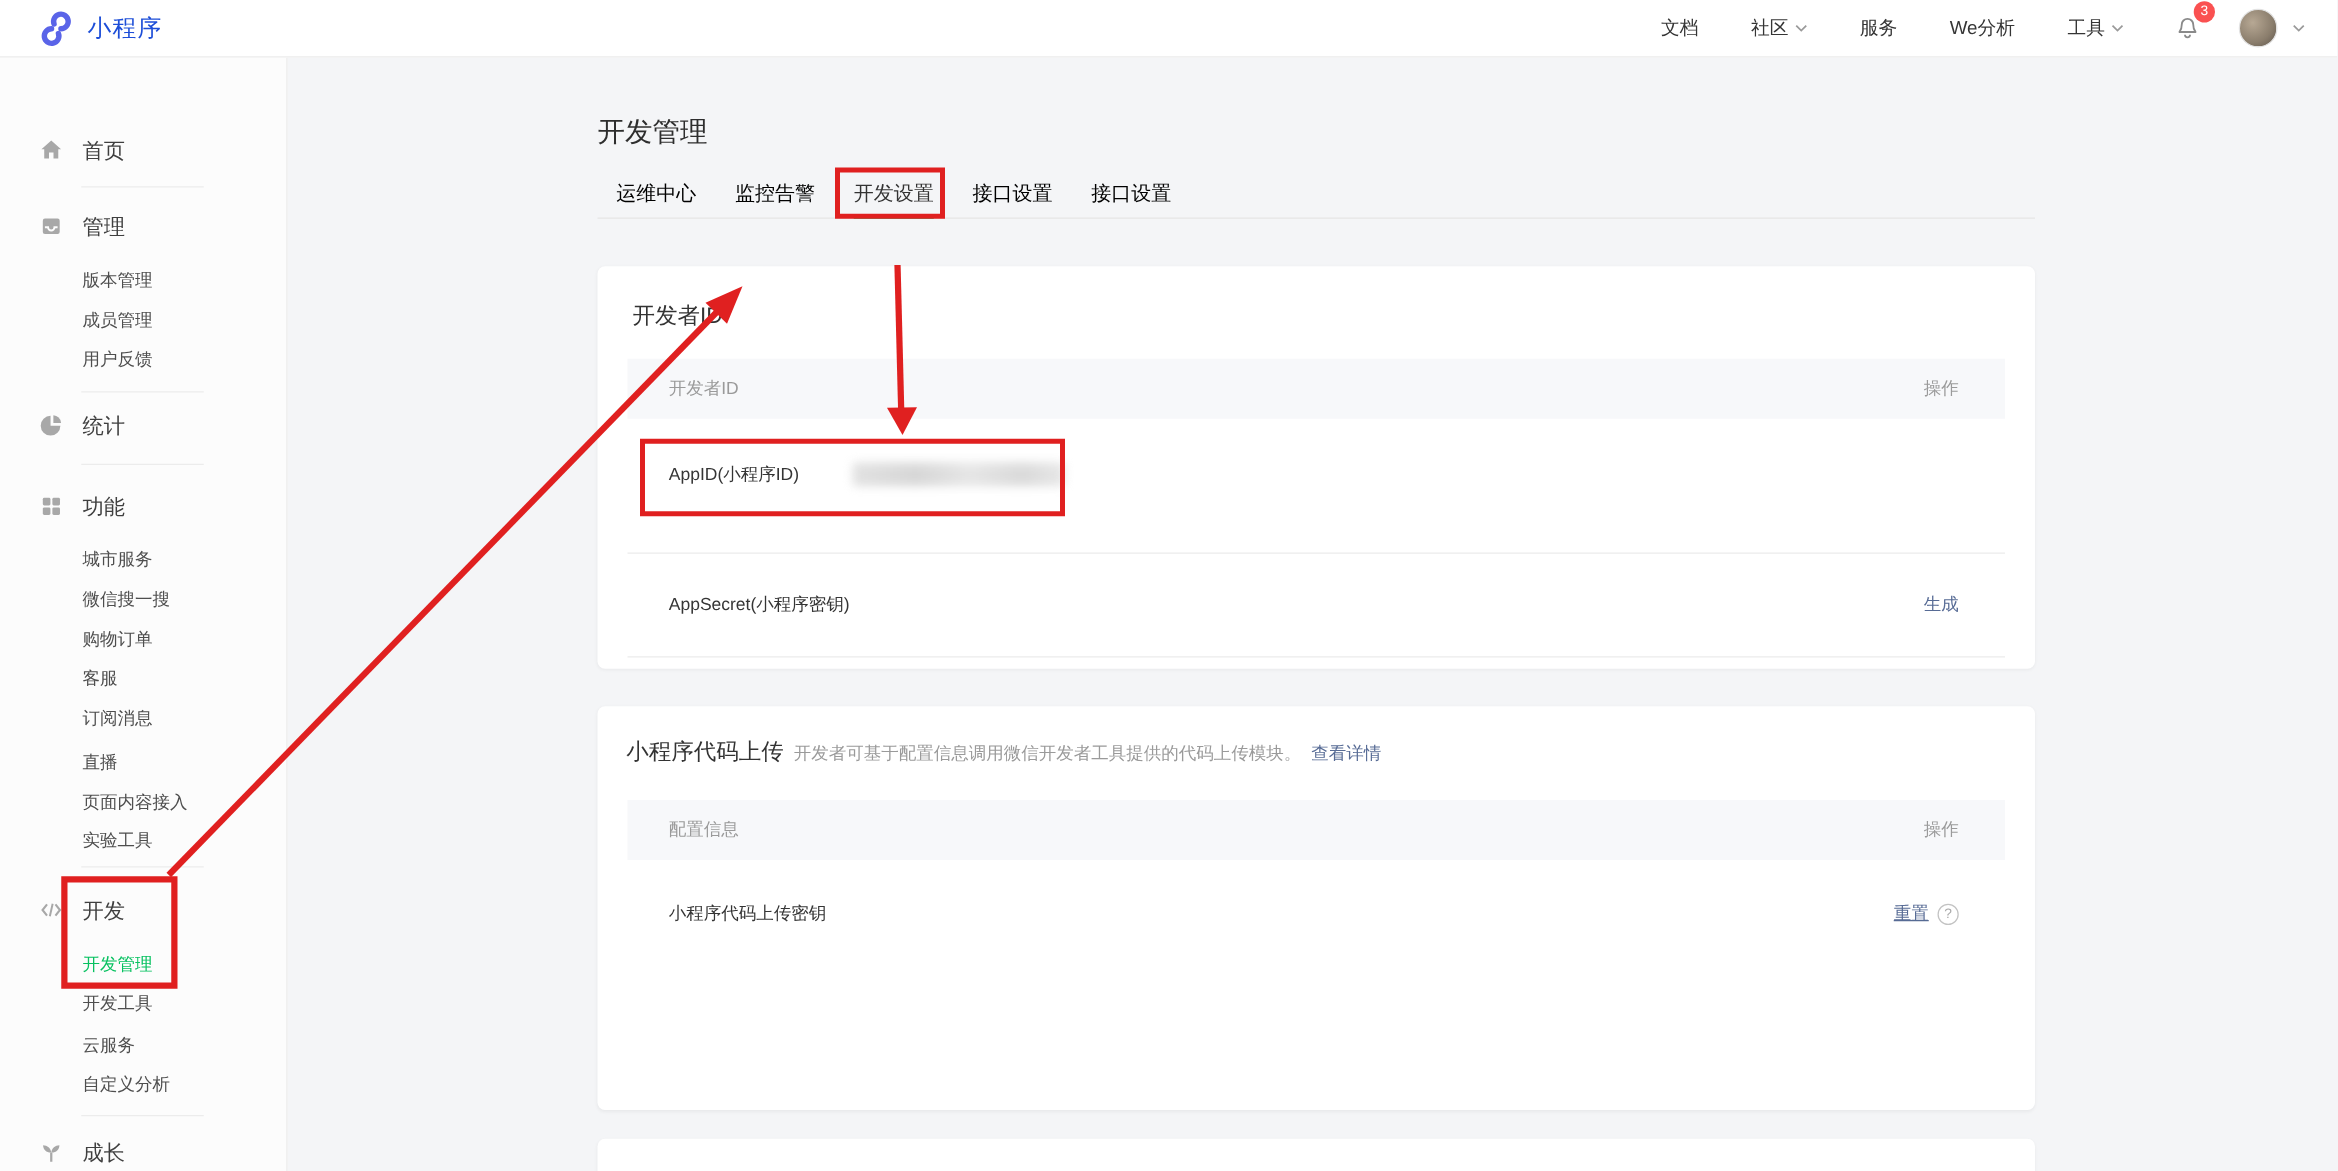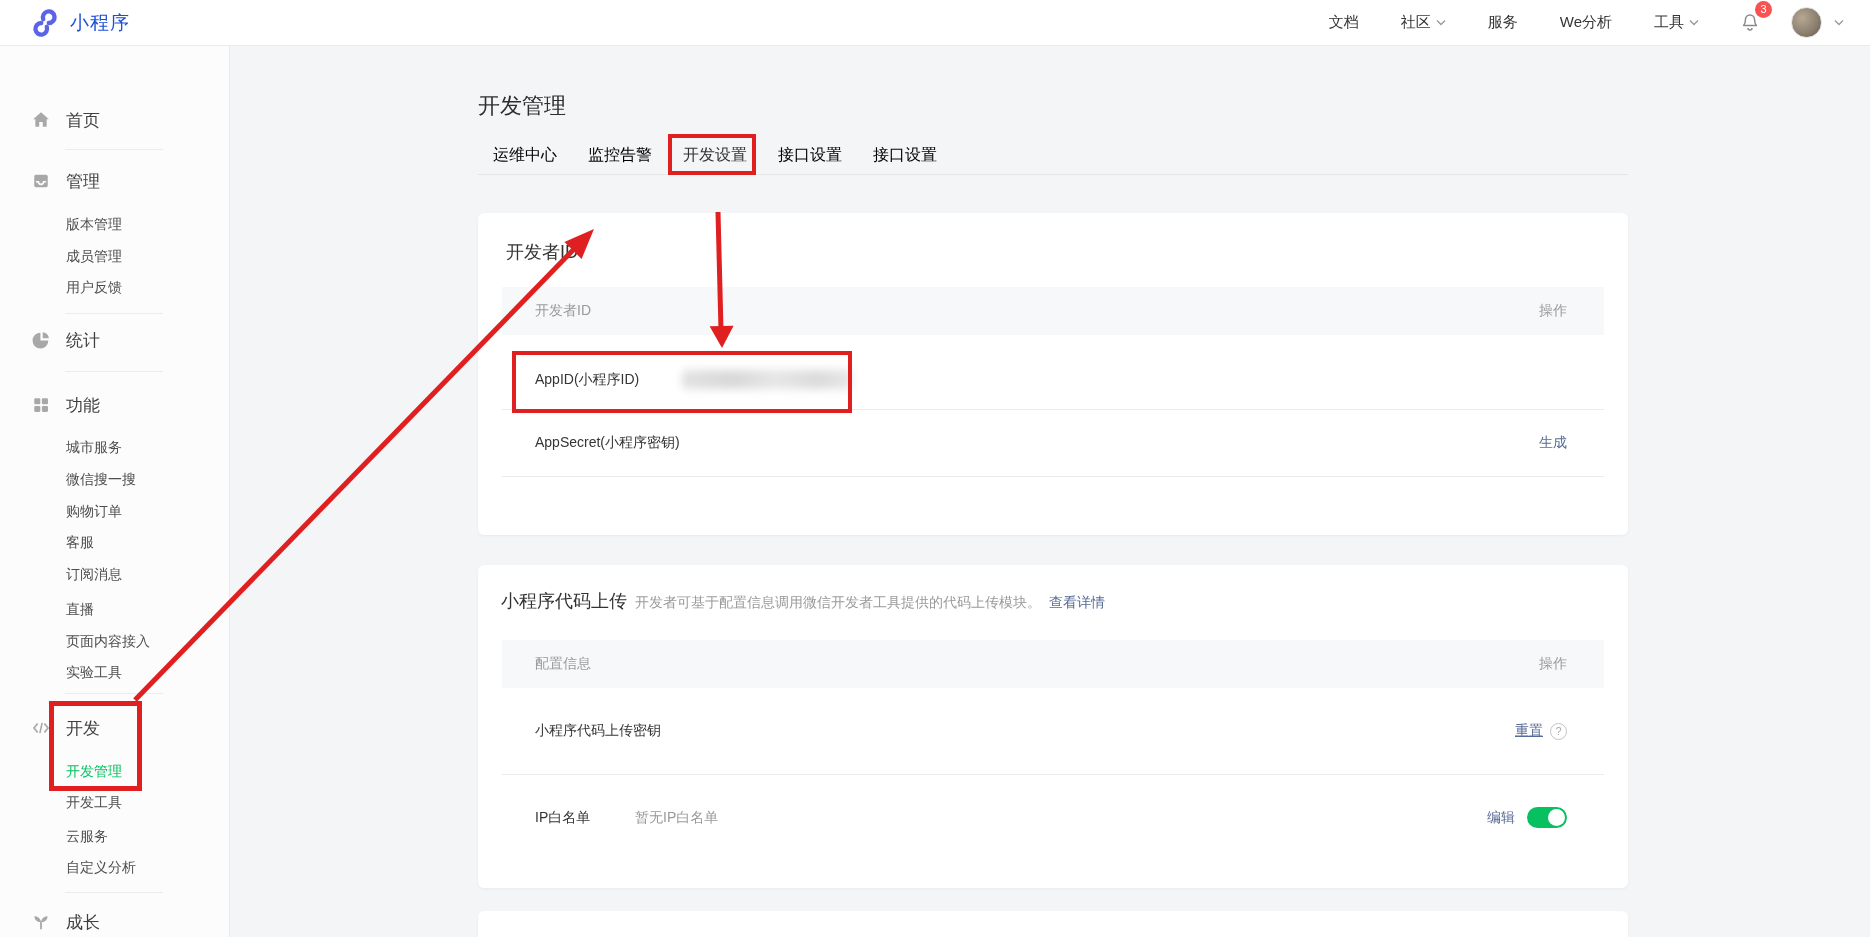--- a/index.html
+++ b/index.html
@@ -206,51 +206,41 @@
     <div class="card card1">
       <div class="card-title">开发者ID</div>
       <div class="table-header" style="top:74px">
         <span>开发者ID</span>
         <span>操作</span>
       </div>
       <div class="trow" style="top:122px; height:89px;">
         <span>AppID(小程序ID)</span>
         <span class="redact"></span>
       </div>
-      <div class="trow bt bb" style="top:196px; height:68px;">
+      <div class="trow bt bb" style="top:229px; height:84px;">
         <span>AppSecret(小程序密钥)</span>
         <span class="action">生成</span>
       </div>
     </div>
 
     <div class="card card2">
       <div class="card2-head">
         <span class="t">小程序代码上传</span>
         <span class="d">开发者可基于配置信息调用微信开发者工具提供的代码上传模块。</span>
         <span class="lnk">查看详情</span>
       </div>
       <div class="table-header" style="top:75px">
         <span>配置信息</span>
         <span>操作</span>
       </div>
       <div class="trow" style="top:123px; height:86px;">
         <span>小程序代码上传密钥</span>
         <span class="action">
           <span class="u">重置</span>
           <span class="help">?</span>
-        </span>
-      </div>
-      <div class="trow bt" style="top:209px; height:86px;">
-        <span>IP白名单</span>
-        <span class="ip-value">暂无IP白名单</span>
-        <span class="action">
-          <span>编辑</span>
-          <span class="toggle" style="margin-left:5px">
-              <span class="knob"></span>
-            </span>
         </span>
       </div>
     </div>
 
     <div class="card card3"></div>
   </div>
 </div>
 
 <div class="annotations">
   <div class="ann-box ann-box-tab"></div>

